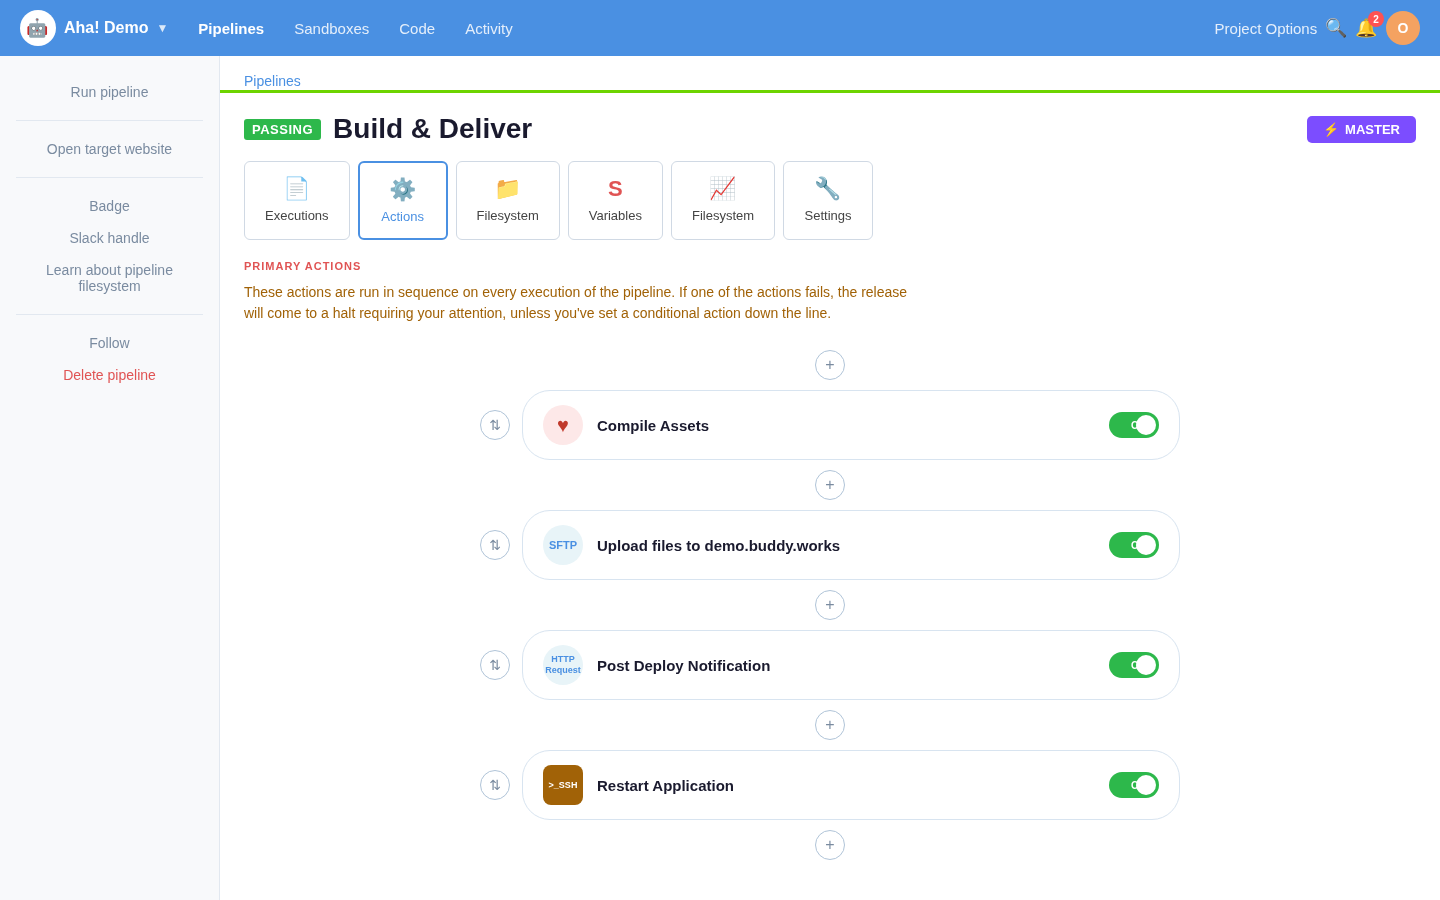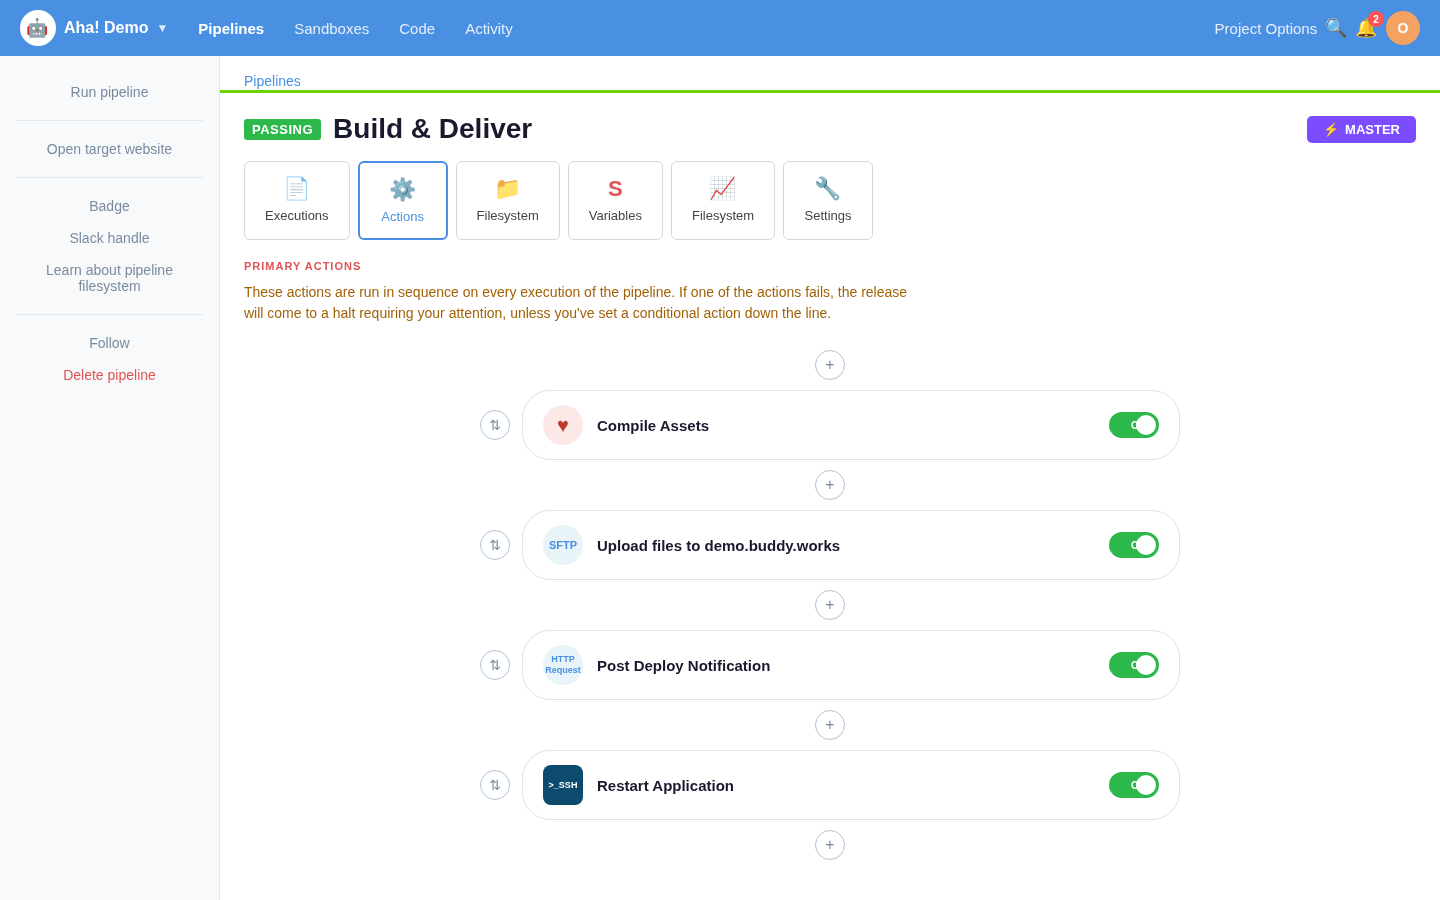--- a/index.html
+++ b/index.html
@@ -290,21 +290,21 @@
       border-radius: 50%;
       display: flex;
       align-items: center;
       justify-content: center;
       font-size: 18px;
       flex-shrink: 0;
     }
     .action-icon-wrap.ruby { background: #fde8e8; }
     .action-icon-wrap.sftp { background: #e8f4f8; color: #4a90e2; font-size: 11px; font-weight: 700; }
     .action-icon-wrap.http { background: #e8f4f8; color: #4a90e2; font-size: 9px; font-weight: 700; text-align: center; }
-    .action-icon-wrap.ssh { background: #0c4a6e; color: white; font-size: 10px; font-weight: 700; }
+    .action-icon-wrap.ssh { background: #a16207; color: white; font-size: 10px; font-weight: 700; }
     .action-name {
       flex: 1;
       font-size: 15px;
       font-weight: 600;
       color: #1a1a2e;
     }
     .toggle {
       width: 50px;
       height: 26px;
       background: #2db84b;

